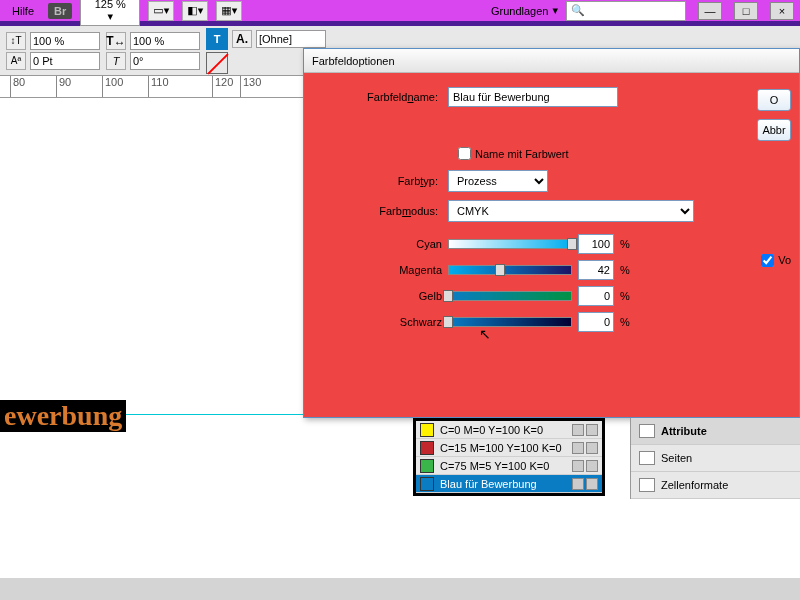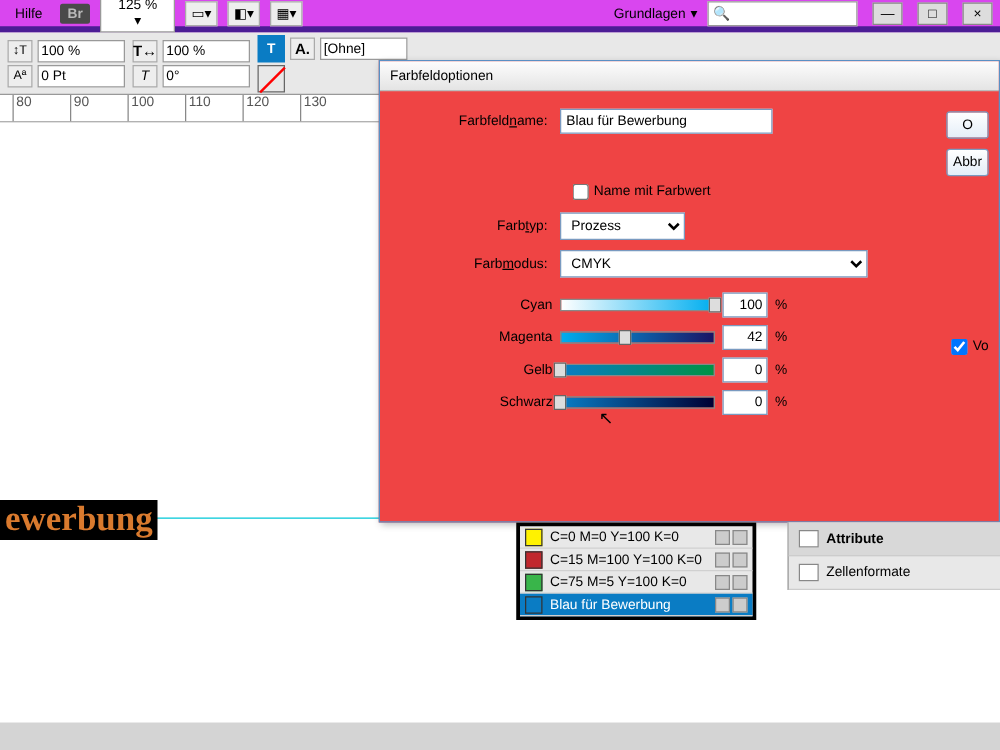--- a/index.html
+++ b/index.html
@@ -39,32 +39,32 @@
 
 
 .dialog { position: absolute; top: 48px; left: 303px; width: 497px; height: 370px; background: #ef4444; border: 1px solid #5a8fc4; box-shadow: 2px 2px 6px rgba(0,0,0,0.3); }
 .dialog .titlebar { height: 24px; background: linear-gradient(#fdfdfd,#e4e4e4); border-bottom: 1px solid #bbb; display: flex; align-items: center; padding: 0 8px; font-size: 11px; }
 .dialog .body { padding: 14px 10px 10px 34px; }
 .dialog .row { display: flex; align-items: center; margin-bottom: 8px; }
 .dialog .row label { width: 110px; text-align: right; padding-right: 10px; }
 .dialog .row label .u { text-decoration: underline; }
 .dialog input[type=text] { border: 1px solid #7a9ac0; height: 20px; padding: 0 4px; background: #fff; }
 .dialog select { border: 1px solid #7a9ac0; height: 22px; background: #fff; padding: 0 4px; }
-.dialog .checkbox-row { display: flex; margin-bottom: 10px; padding-left: 120px; gap: 4px; margin-top: 40px; }
+.dialog .checkbox-row { display: flex; align-items: center; margin-bottom: 10px; padding-left: 120px; gap: 4px; margin-top: 40px; }
 .dialog .sliders { margin-top: 12px; }
 .dialog .slider-row { display: flex; align-items: center; margin-bottom: 6px; gap: 6px; }
 .dialog .slider-row label { width: 104px; text-align: right; }
 .dialog .slider-track { width: 124px; height: 10px; position: relative; }
 .dialog .slider-track .grad { width: 100%; height: 100%; border: 1px solid #888; }
 .dialog .slider-track .thumb { position: absolute; top: -1px; width: 10px; height: 12px; background: #ddd; border: 1px solid #666; transform: translateX(-50%); }
 .dialog .val-input { width: 36px; height: 20px; border: 1px solid #7a9ac0; text-align: right; padding: 0 3px; }
 .dialog .pct { width: 14px; }
 .dialog .btn-col { position: absolute; right: 8px; top: 40px; display: flex; flex-direction: column; gap: 8px; }
 .dialog .dlg-btn { width: 34px; height: 22px; border: 1px solid #7a9ac0; background: linear-gradient(#fff,#e4eef8); border-radius: 3px; overflow: hidden; text-align: center; line-height: 20px; }
-.dialog .preview-chk { position: absolute; right: 8px; top: 222px; display: flex; align-items: flex-start; gap: 4px; }
+.dialog .preview-chk { position: absolute; right: 8px; top: 205px; display: flex; align-items: flex-start; gap: 4px; }
 
 
 .swatch-panel { position: absolute; top: 418px; left: 413px; width: 192px; background: #e8e8e8; border: 3px solid #000000; }
 .swatch-panel .sw-row { display: flex; align-items: center; height: 18px; padding: 0 4px; gap: 6px; border-bottom: 1px solid #d0d0d0; }
 .swatch-panel .sw-row.selected { background: #0a7cc4; color: #fff; }
 .swatch-panel .sw-chip { width: 14px; height: 14px; border: 1px solid #333; }
 .swatch-panel .sw-icons { margin-left: auto; display: flex; gap: 2px; }
 .swatch-panel .sw-icons span { width: 12px; height: 12px; background: #ccc; border: 1px solid #888; font-size: 8px; }
 
 
@@ -137,21 +137,21 @@
         </span>
     </div>
   </div>
 </div>
 
 <div class="ruler">
   <div class="tick" style="left:10px">80</div>
   <div class="tick" style="left:56px">90</div>
   <div class="tick" style="left:102px">100</div>
   <div class="tick" style="left:148px">110</div>
-  <div class="tick" style="left:194px">120</div>
+  <div class="tick" style="left:212px">120</div>
   <div class="tick" style="left:240px">130</div>
 </div>
 
 <div class="canvas-area">
   <div class="guide-h"></div>
   <div class="text-block">
     <span>ewerbung</span>
   </div>
 </div>
 
@@ -269,15 +269,19 @@
   </div>
 </div>
 
 <div class="right-panel">
   <div class="rp-item header">
     <span class="rp-icon"></span>
     <span>Attribute</span>
   </div>
   <div class="rp-item">
     <span class="rp-icon"></span>
+    <span>Seiten</span>
+  </div>
+  <div class="rp-item">
+    <span class="rp-icon"></span>
     <span>Zellenformate</span>
   </div>
 </div>
 
 </body></html>

